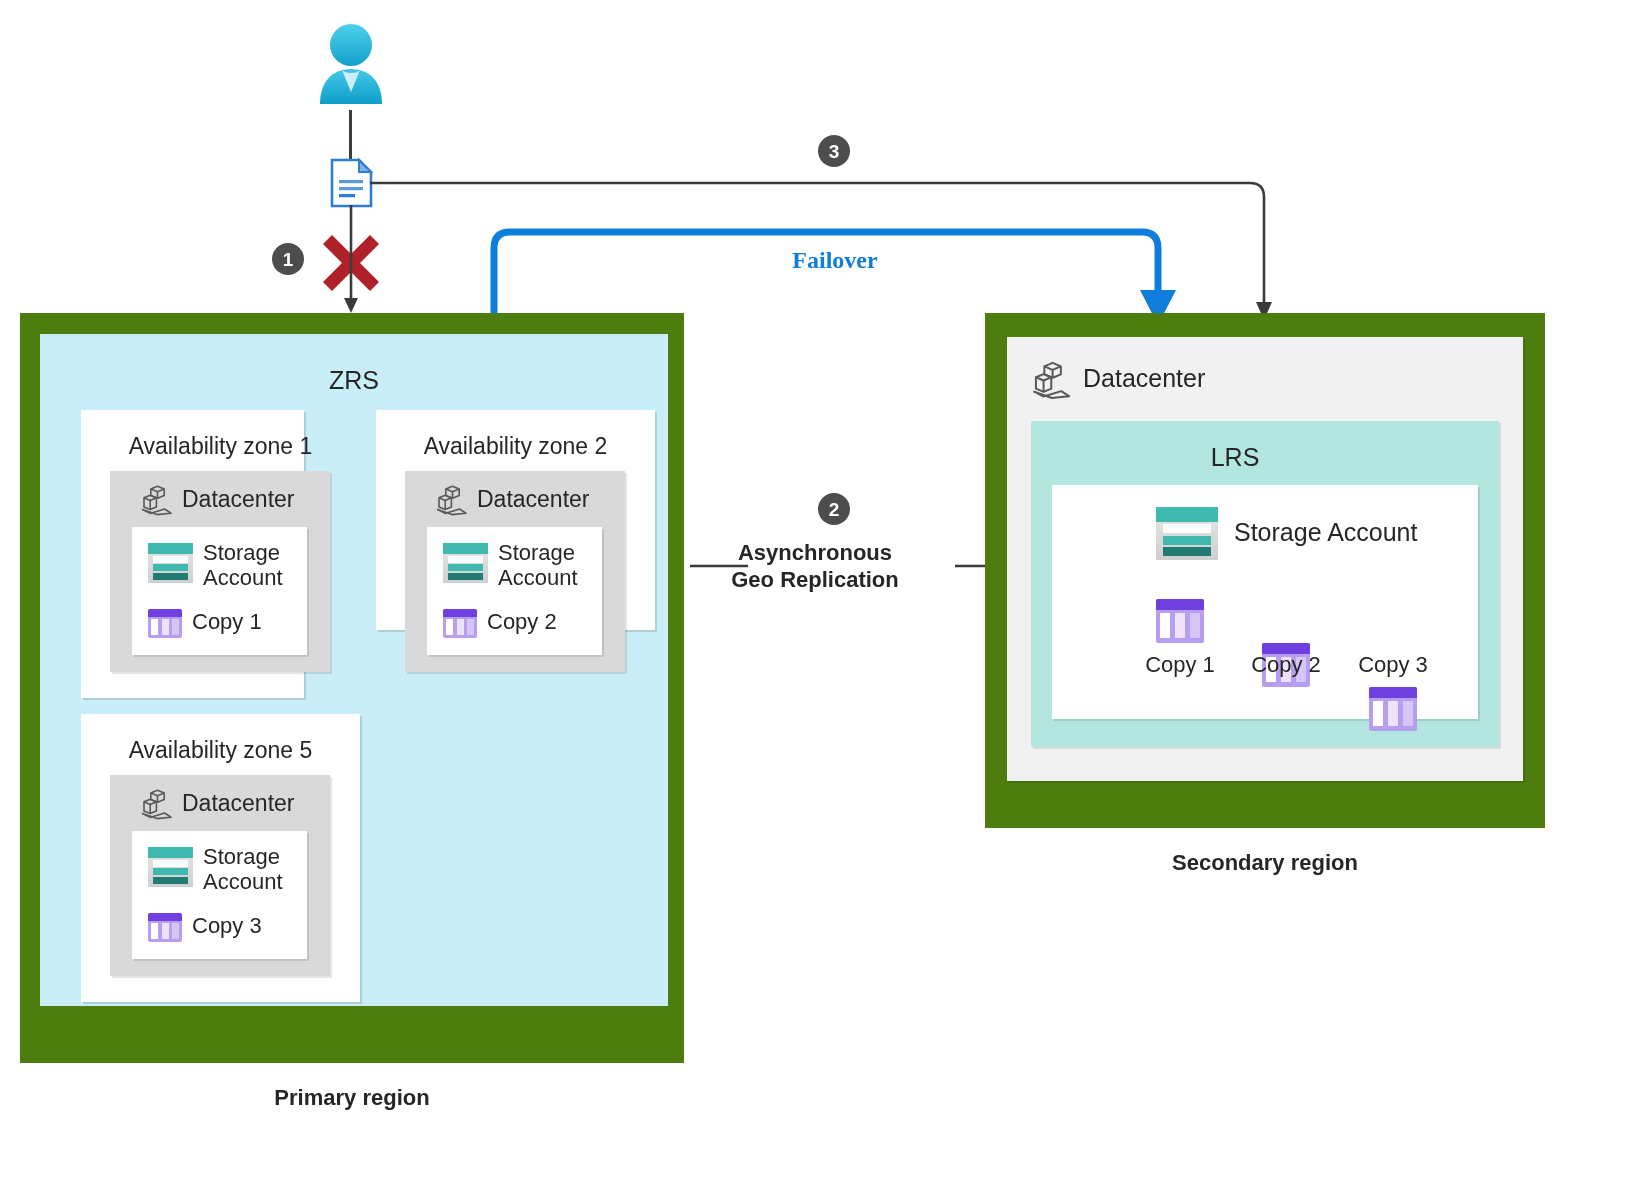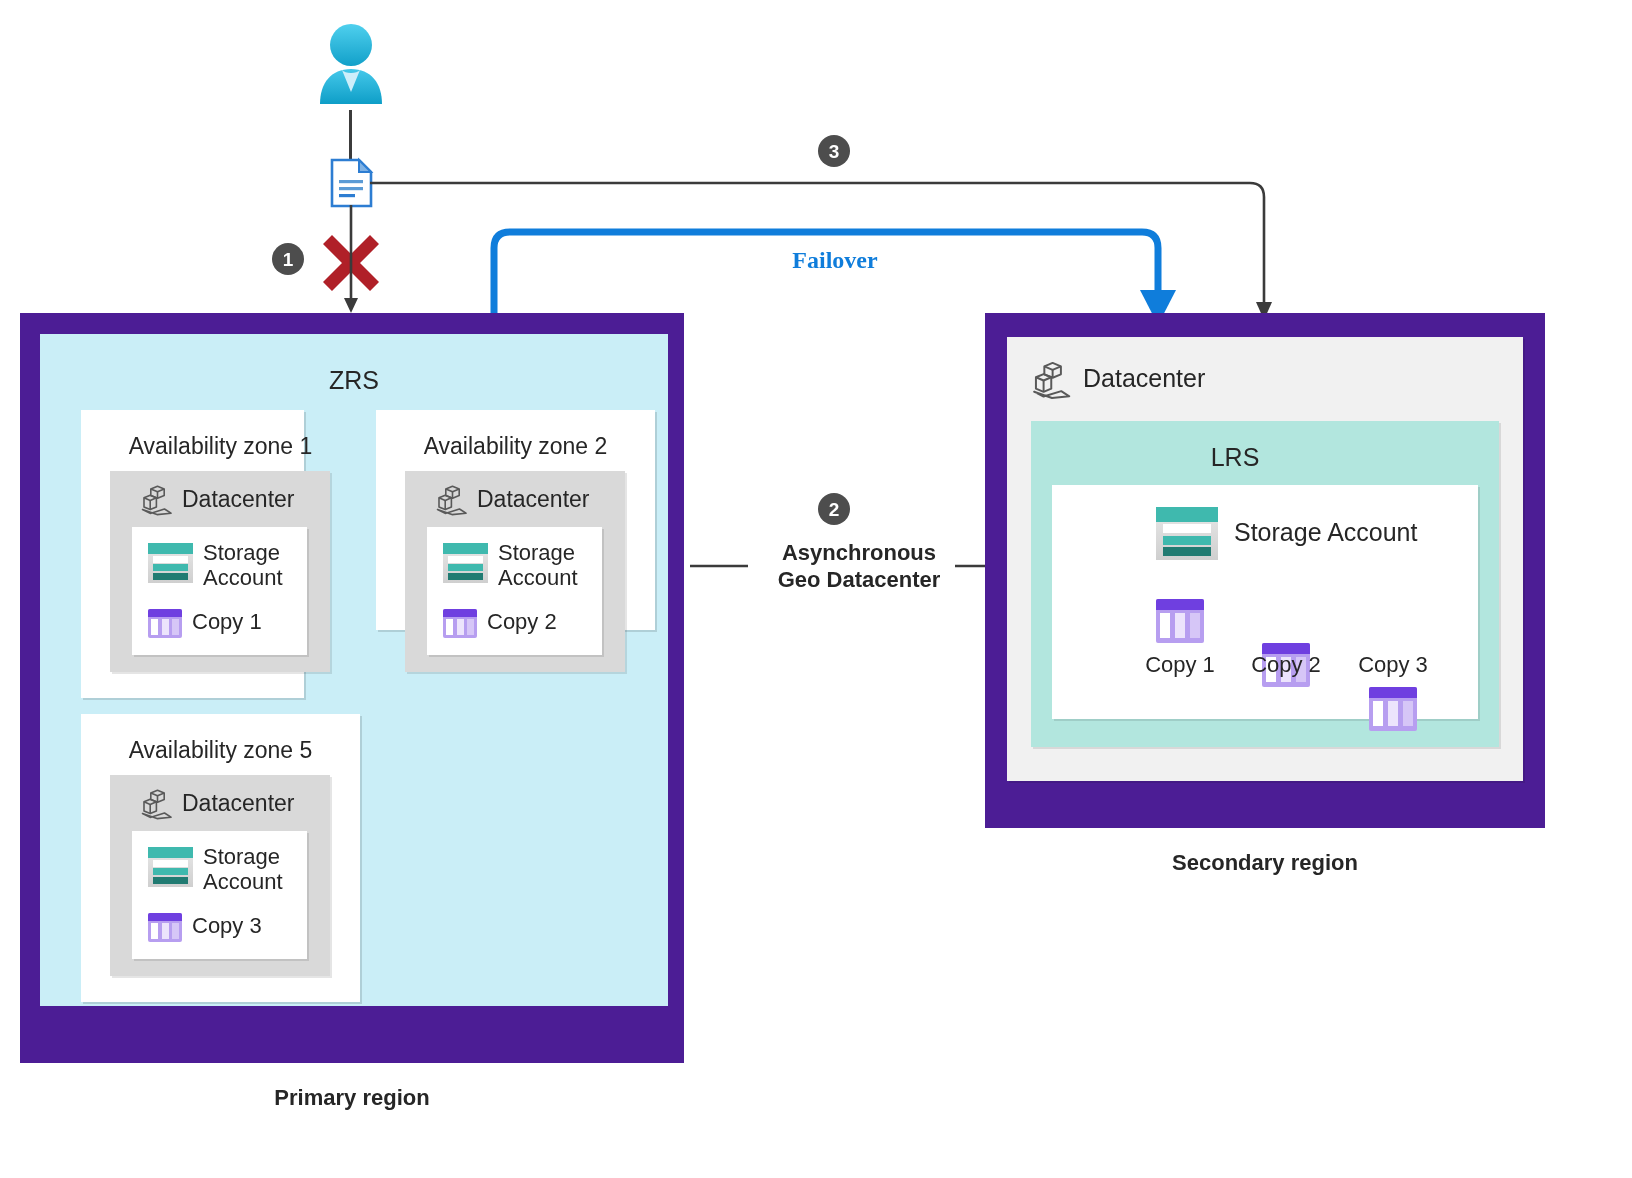--- a/index.html
+++ b/index.html
@@ -16,21 +16,21 @@
     position: relative;
     width: 1632px;
     height: 1178px;
     overflow: hidden;
     background: #ffffff;
   }
   .abs { position: absolute; }
 
   
   .region-shell {
-    background: #4c1d95;
+    background: #4d7c0f;
     box-sizing: border-box;
   }
   .zrs-box {
     background: #caeef7;
     box-sizing: border-box;
   }
   .zone-box {
     background: #ffffff;
     box-sizing: border-box;
     box-shadow: 2px 2px 0 rgba(0,0,0,0.13);
@@ -383,23 +383,23 @@
 
     </div>
   </div>
 
   <div class="abs region-caption" style="left:20px; top:1085px; width:664px;">Primary region</div>
 
   <div class="abs badge" style="left:818px; top:493px;">
     <span>2</span>
   </div>
 
-  <div class="abs geo-label" style="left:724px; top:540px; width:270px;">
+  <div class="abs geo-label" style="left:680px; top:540px; width:270px;">
     <span>Asynchronous</span><br>
-    <span>Geo Datacenter</span>
+    <span>Geo Replication</span>
   </div>
 
   <div class="abs" style="left:690px; top:563px; width:58px; height:6px;">
     <svg width="58" height="6" viewBox="0 0 58 6">
       <path d="M0 3 L58 3" fill="none" stroke="#3b3b3b" stroke-width="2.6"></path>
     </svg>
   </div>
 
   <div class="abs" style="left:955px; top:556px; width:58px; height:20px;">
     <svg width="58" height="20" viewBox="0 0 58 20">

